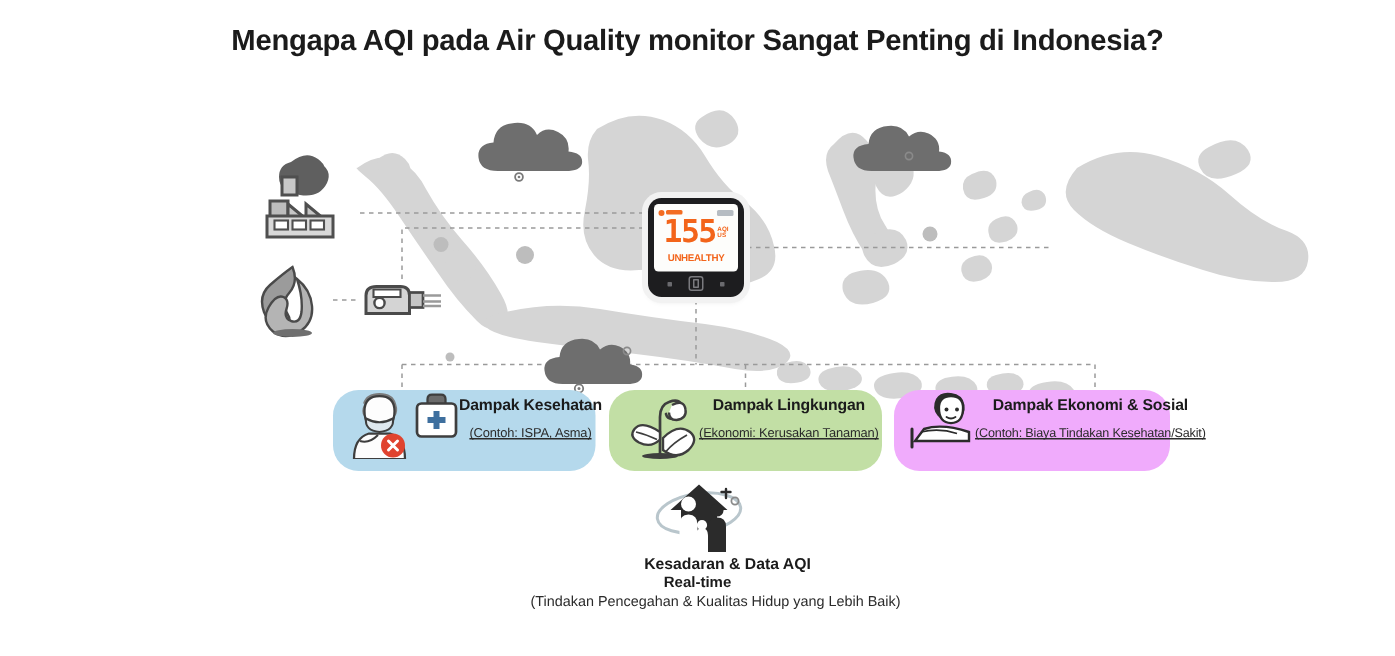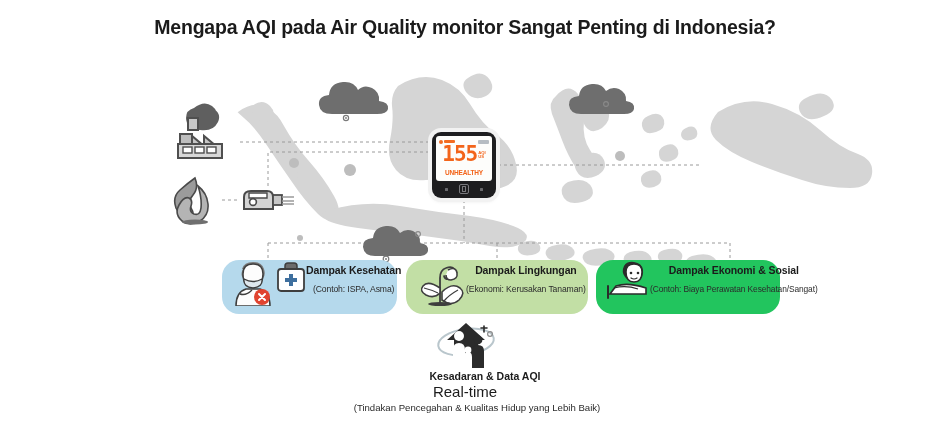--- a/index.html
+++ b/index.html
@@ -78,36 +78,36 @@
   }
   .mon-btn-mid i{display:block;width:2px;height:4px;border:1px solid #7a7a7e;border-radius:0.5px;}
 
   
   .card{
     position:absolute;border-radius:17px;display:flex;align-items:flex-start;
     box-sizing:border-box;
   }
   .card-health{left:222px;top:260px;width:175px;height:54px;background:#b5d9ec;padding:0 8px 0 10px;}
   .card-env{left:406px;top:260px;width:182px;height:54px;background:#c2dfa5;padding:0 10px 12px 12px;}
-  .card-econ{left:596px;top:260px;width:184px;height:54px;background:#22c55e;padding:0 8px 0 10px;}
+  .card-econ{left:596px;top:260px;width:184px;height:54px;background:#f0abfc;padding:0 8px 0 10px;}
 
   .card-icon{flex:0 0 auto;}
   .card-text{flex:1 1 auto;text-align:center;line-height:1.15;}
   .card-title{font-size:10.5px;font-weight:bold;color:#1b1b1b;letter-spacing:-0.1px;white-space:nowrap;}
-  .card-sub{font-size:8.6px;color:#2b2b2b;letter-spacing:-0.1px;white-space:nowrap;}
+  .card-sub{font-size:8.6px;color:#2b2b2b;letter-spacing:-0.1px;white-space:nowrap;text-decoration:underline;}
   .card-econ .card-text{text-align:center;}
   .card-econ .card-sub{font-size:8.4px;}
 
   
   .family-icon{position:absolute;left:434px;top:318px;width:64px;height:52px;}
   .bottom-text{
     position:absolute;left:0;top:370px;width:930px;text-align:center;
   }
   .bt-l1{font-size:10.5px;font-weight:bold;color:#1b1b1b;line-height:1.25;margin-left:40px;}
-  .bt-l2{font-size:15px;font-weight:normal;color:#1b1b1b;line-height:1.25;}
+  .bt-l2{font-size:10px;font-weight:bold;color:#1b1b1b;line-height:1.25;}
   .bt-l3{font-size:9.6px;color:#2b2b2b;line-height:1.35;padding-left:24px;}
 </style>
 </head>
 <body>
 
 <div id="stage">
 
   <div class="page-title">Mengapa AQI pada Air Quality monitor Sangat Penting di Indonesia?</div>
 
   <div class="map-layer">
@@ -309,21 +309,21 @@
         <circle cx="25" cy="13" r="1.3" fill="#2b2b2b"></circle>
         <circle cx="32" cy="13" r="1.3" fill="#2b2b2b"></circle>
         <path d="M25 18 q3 2 6 0" fill="none" stroke="#2b2b2b" stroke-width="1.2" stroke-linecap="round"></path>
         <path d="M4 34 l36 0 l0 -6 q-18 -6 -30 -2 z" fill="#ffffff" stroke="#2b2b2b" stroke-width="1.6"></path>
         <path d="M2 26 l0 12" stroke="#2b2b2b" stroke-width="2" stroke-linecap="round"></path>
         <path d="M8 28 q12 -3 24 1" fill="none" stroke="#2b2b2b" stroke-width="1.2"></path>
       </svg>
     </span>
     <span class="card-text">
       <span class="card-title">Dampak Ekonomi &amp; Sosial</span><br>
-      <span class="card-sub">(Contoh: Biaya Perawatan Kesehatan/Sangat)</span>
+      <span class="card-sub">(Contoh: Biaya Tindakan Kesehatan/Sakit)</span>
     </span>
   </div>
 
   <div class="family-icon">
     <svg width="64" height="52" viewBox="0 0 64 52" xmlns="http://www.w3.org/2000/svg">
       <ellipse cx="32" cy="24" rx="28" ry="13" fill="none" stroke="#b9c6cc" stroke-width="2" transform="rotate(-8 32 24)"></ellipse>
       <path d="M20 50 l0 -28 l-7 0 l19 -17 l19 17 l-7 0 l0 28 z" fill="#2b2b2b"></path>
       <circle cx="25" cy="18" r="5" fill="#ffffff"></circle>
       <path d="M19 50 l0 -18 q0 -7 6 -7 q6 0 6 7 l0 18 z" fill="#ffffff"></path>
       <circle cx="44" cy="22" r="4.4" fill="#2b2b2b"></circle>

